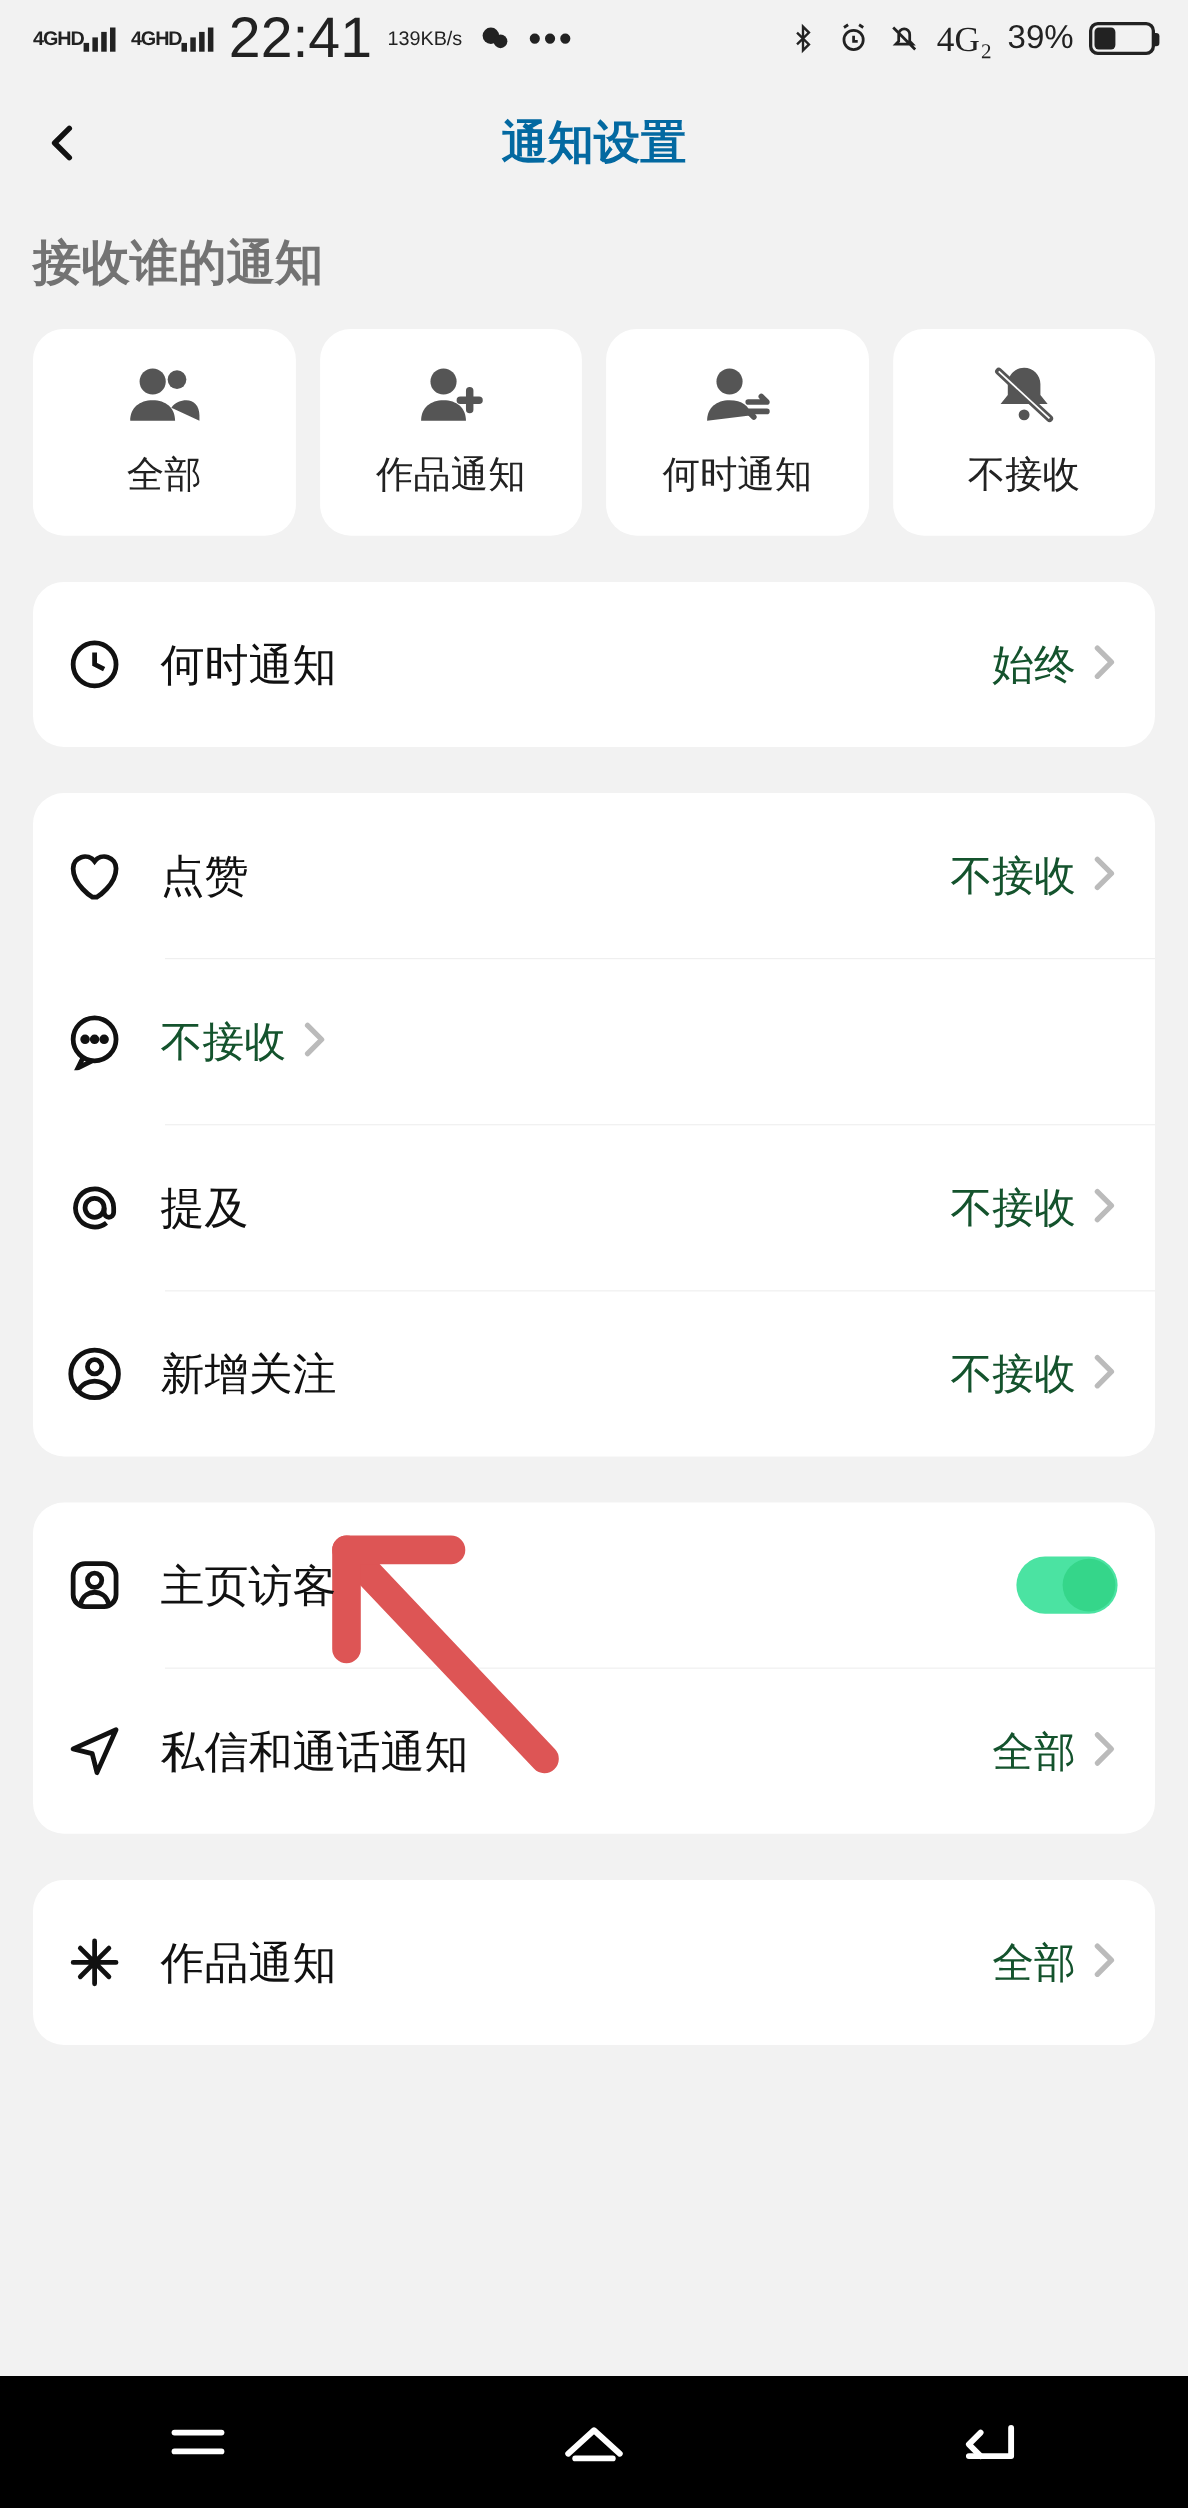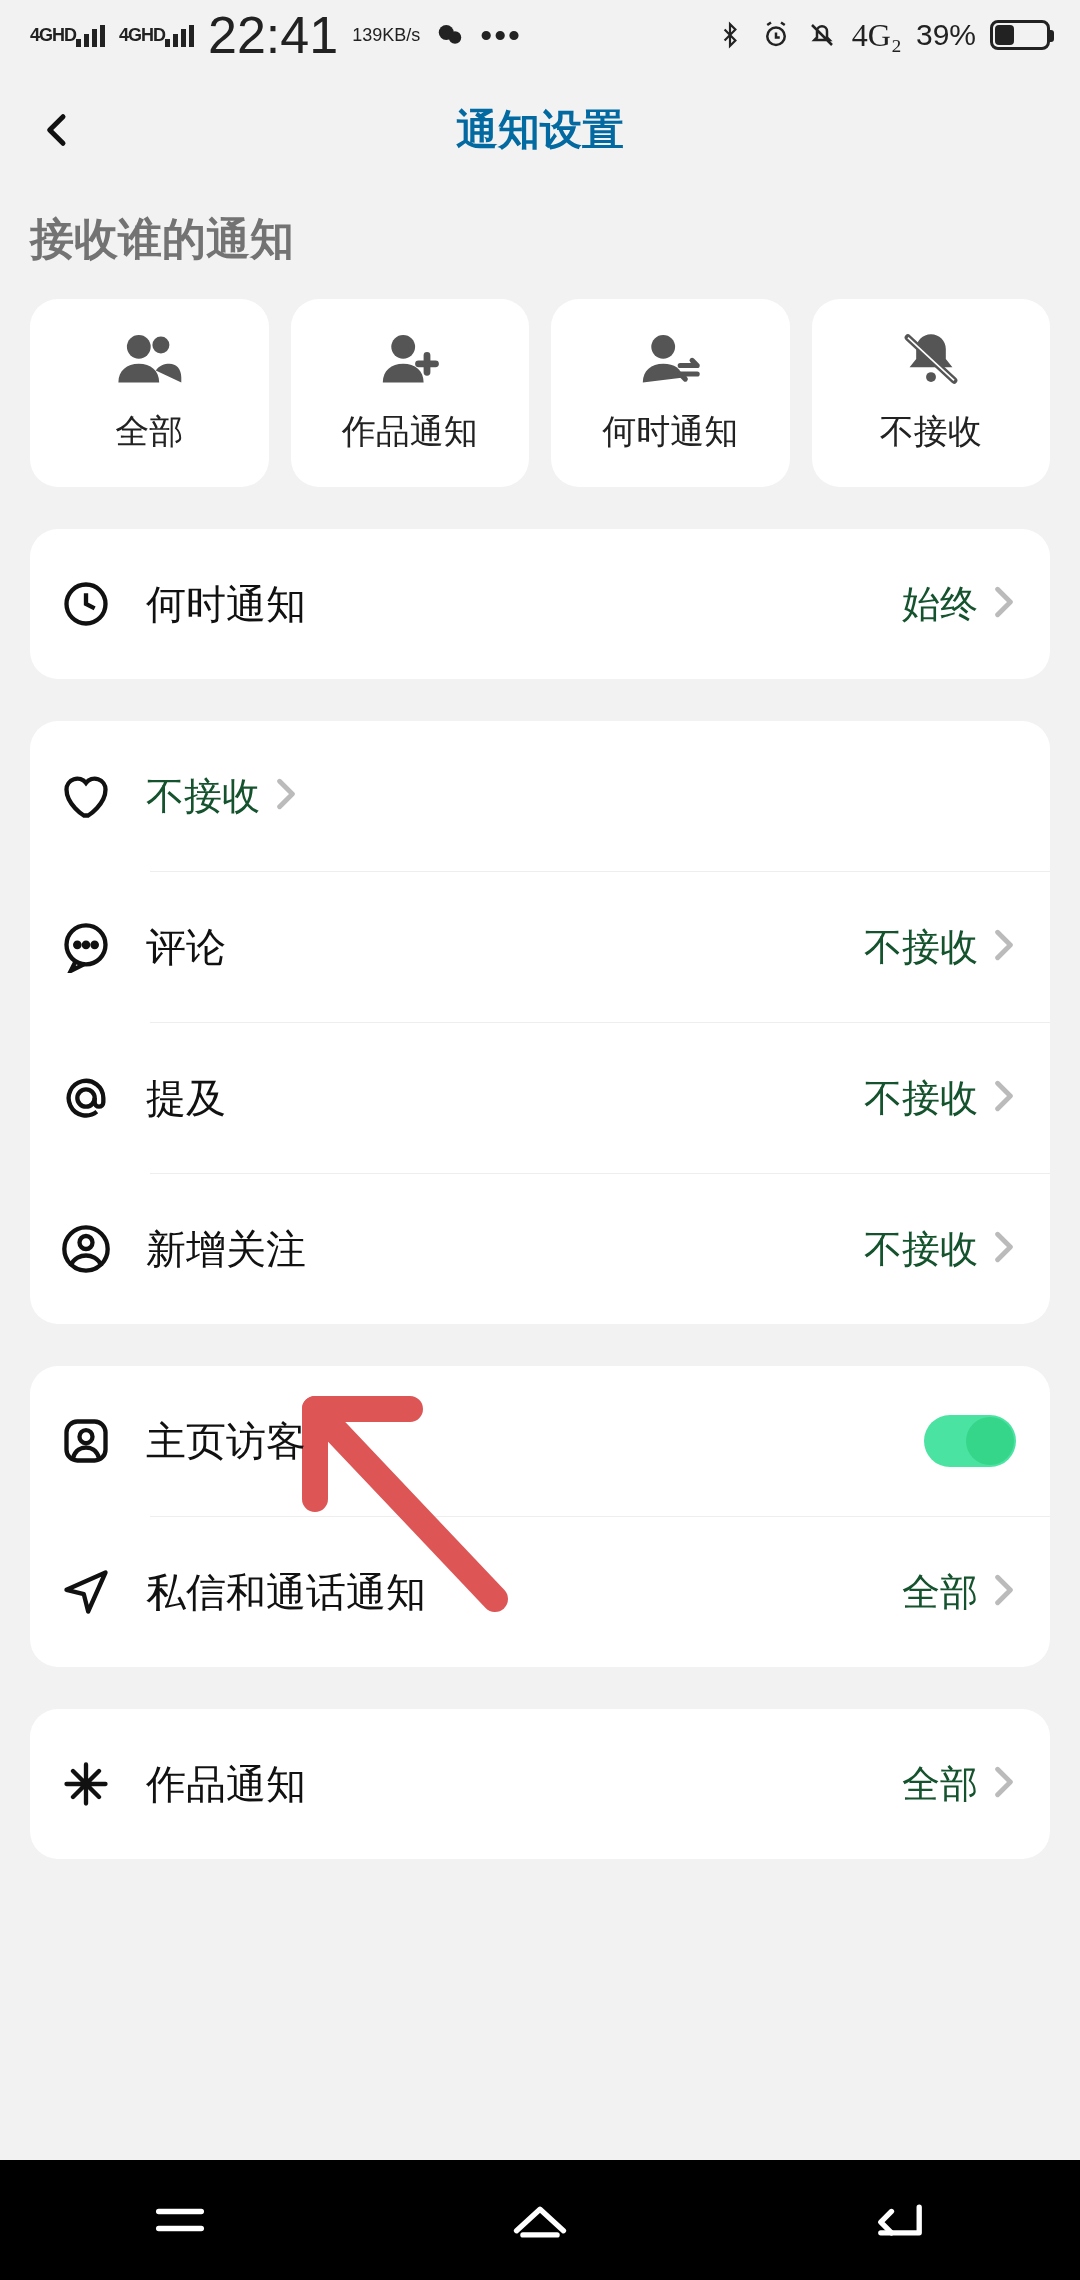--- a/index.html
+++ b/index.html
@@ -180,37 +180,37 @@
   </div>
 </div>
 
 <div class="card" style="position:relative;">
   <div class="row">
     <span class="row-icon">
       <svg viewBox="0 0 24 24" width="52" height="52" fill="none" stroke="#111" stroke-width="2">
           <path d="M12 21s-8-5-8-12a5 5 0 019-3 5 5 0 019 3c0 7-8 12-8 12z" transform="translate(-1 0)"></path>
         </svg>
     </span>
+    <span class="row-label">点赞</span>
     <span class="row-value">不接收</span>
     <span class="chevron"><svg viewBox="0 0 12 20" width="20" height="32" fill="none" stroke="#bbb" stroke-width="3" stroke-linecap="round" stroke-linejoin="round">
           <polyline points="2 2 10 10 2 18"></polyline>
         </svg></span>
   </div>
   <div class="divider"></div>
   <div class="row">
     <span class="row-icon">
       <svg viewBox="0 0 24 24" width="52" height="52" fill="none" stroke="#111" stroke-width="2">
           <circle cx="12" cy="11" r="9"></circle>
           <circle cx="8" cy="11" r="1" fill="#111"></circle>
           <circle cx="12" cy="11" r="1" fill="#111"></circle>
           <circle cx="16" cy="11" r="1" fill="#111"></circle>
           <path d="M7 19l-2 4 6-3"></path>
         </svg>
     </span>
-    <span class="row-label">评论</span>
     <span class="row-value">不接收</span>
     <span class="chevron"><svg viewBox="0 0 12 20" width="20" height="32" fill="none" stroke="#bbb" stroke-width="3" stroke-linecap="round" stroke-linejoin="round">
           <polyline points="2 2 10 10 2 18"></polyline>
         </svg></span>
   </div>
   <div class="divider"></div>
   <div class="row">
     <span class="row-icon">
       <svg viewBox="0 0 24 24" width="52" height="52" fill="none" stroke="#111" stroke-width="2">
           <circle cx="12" cy="12" r="4"></circle>

